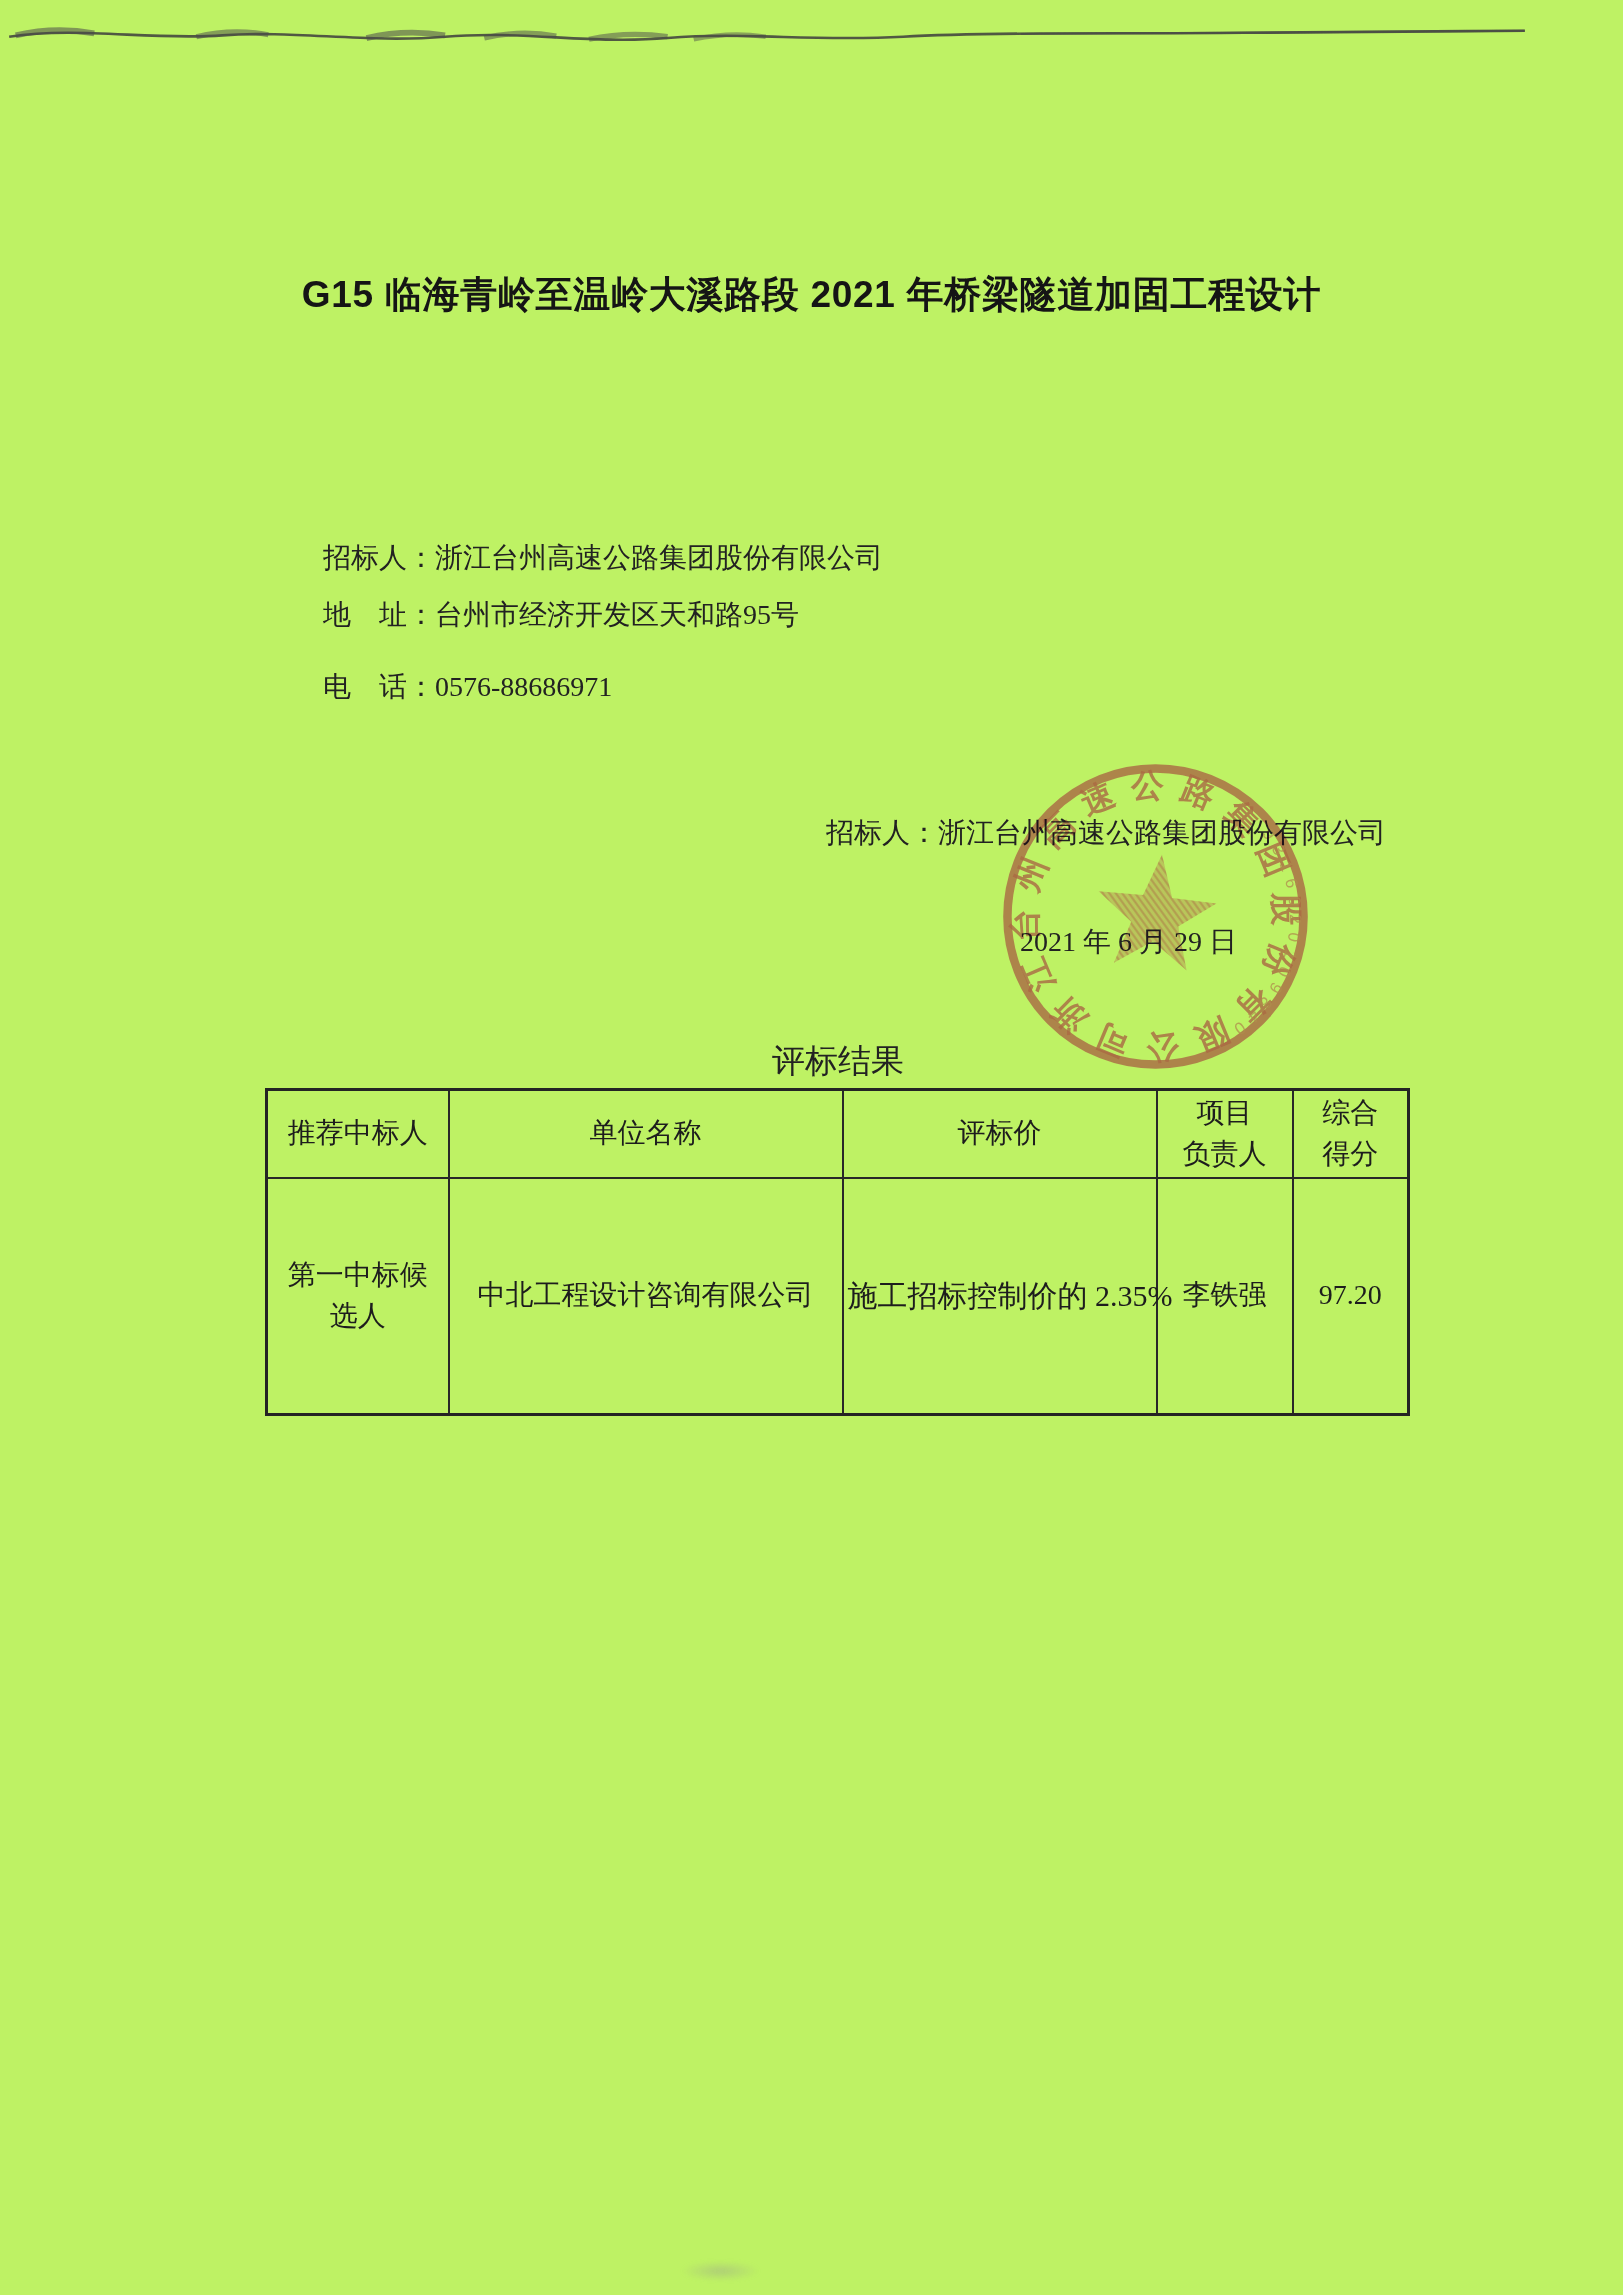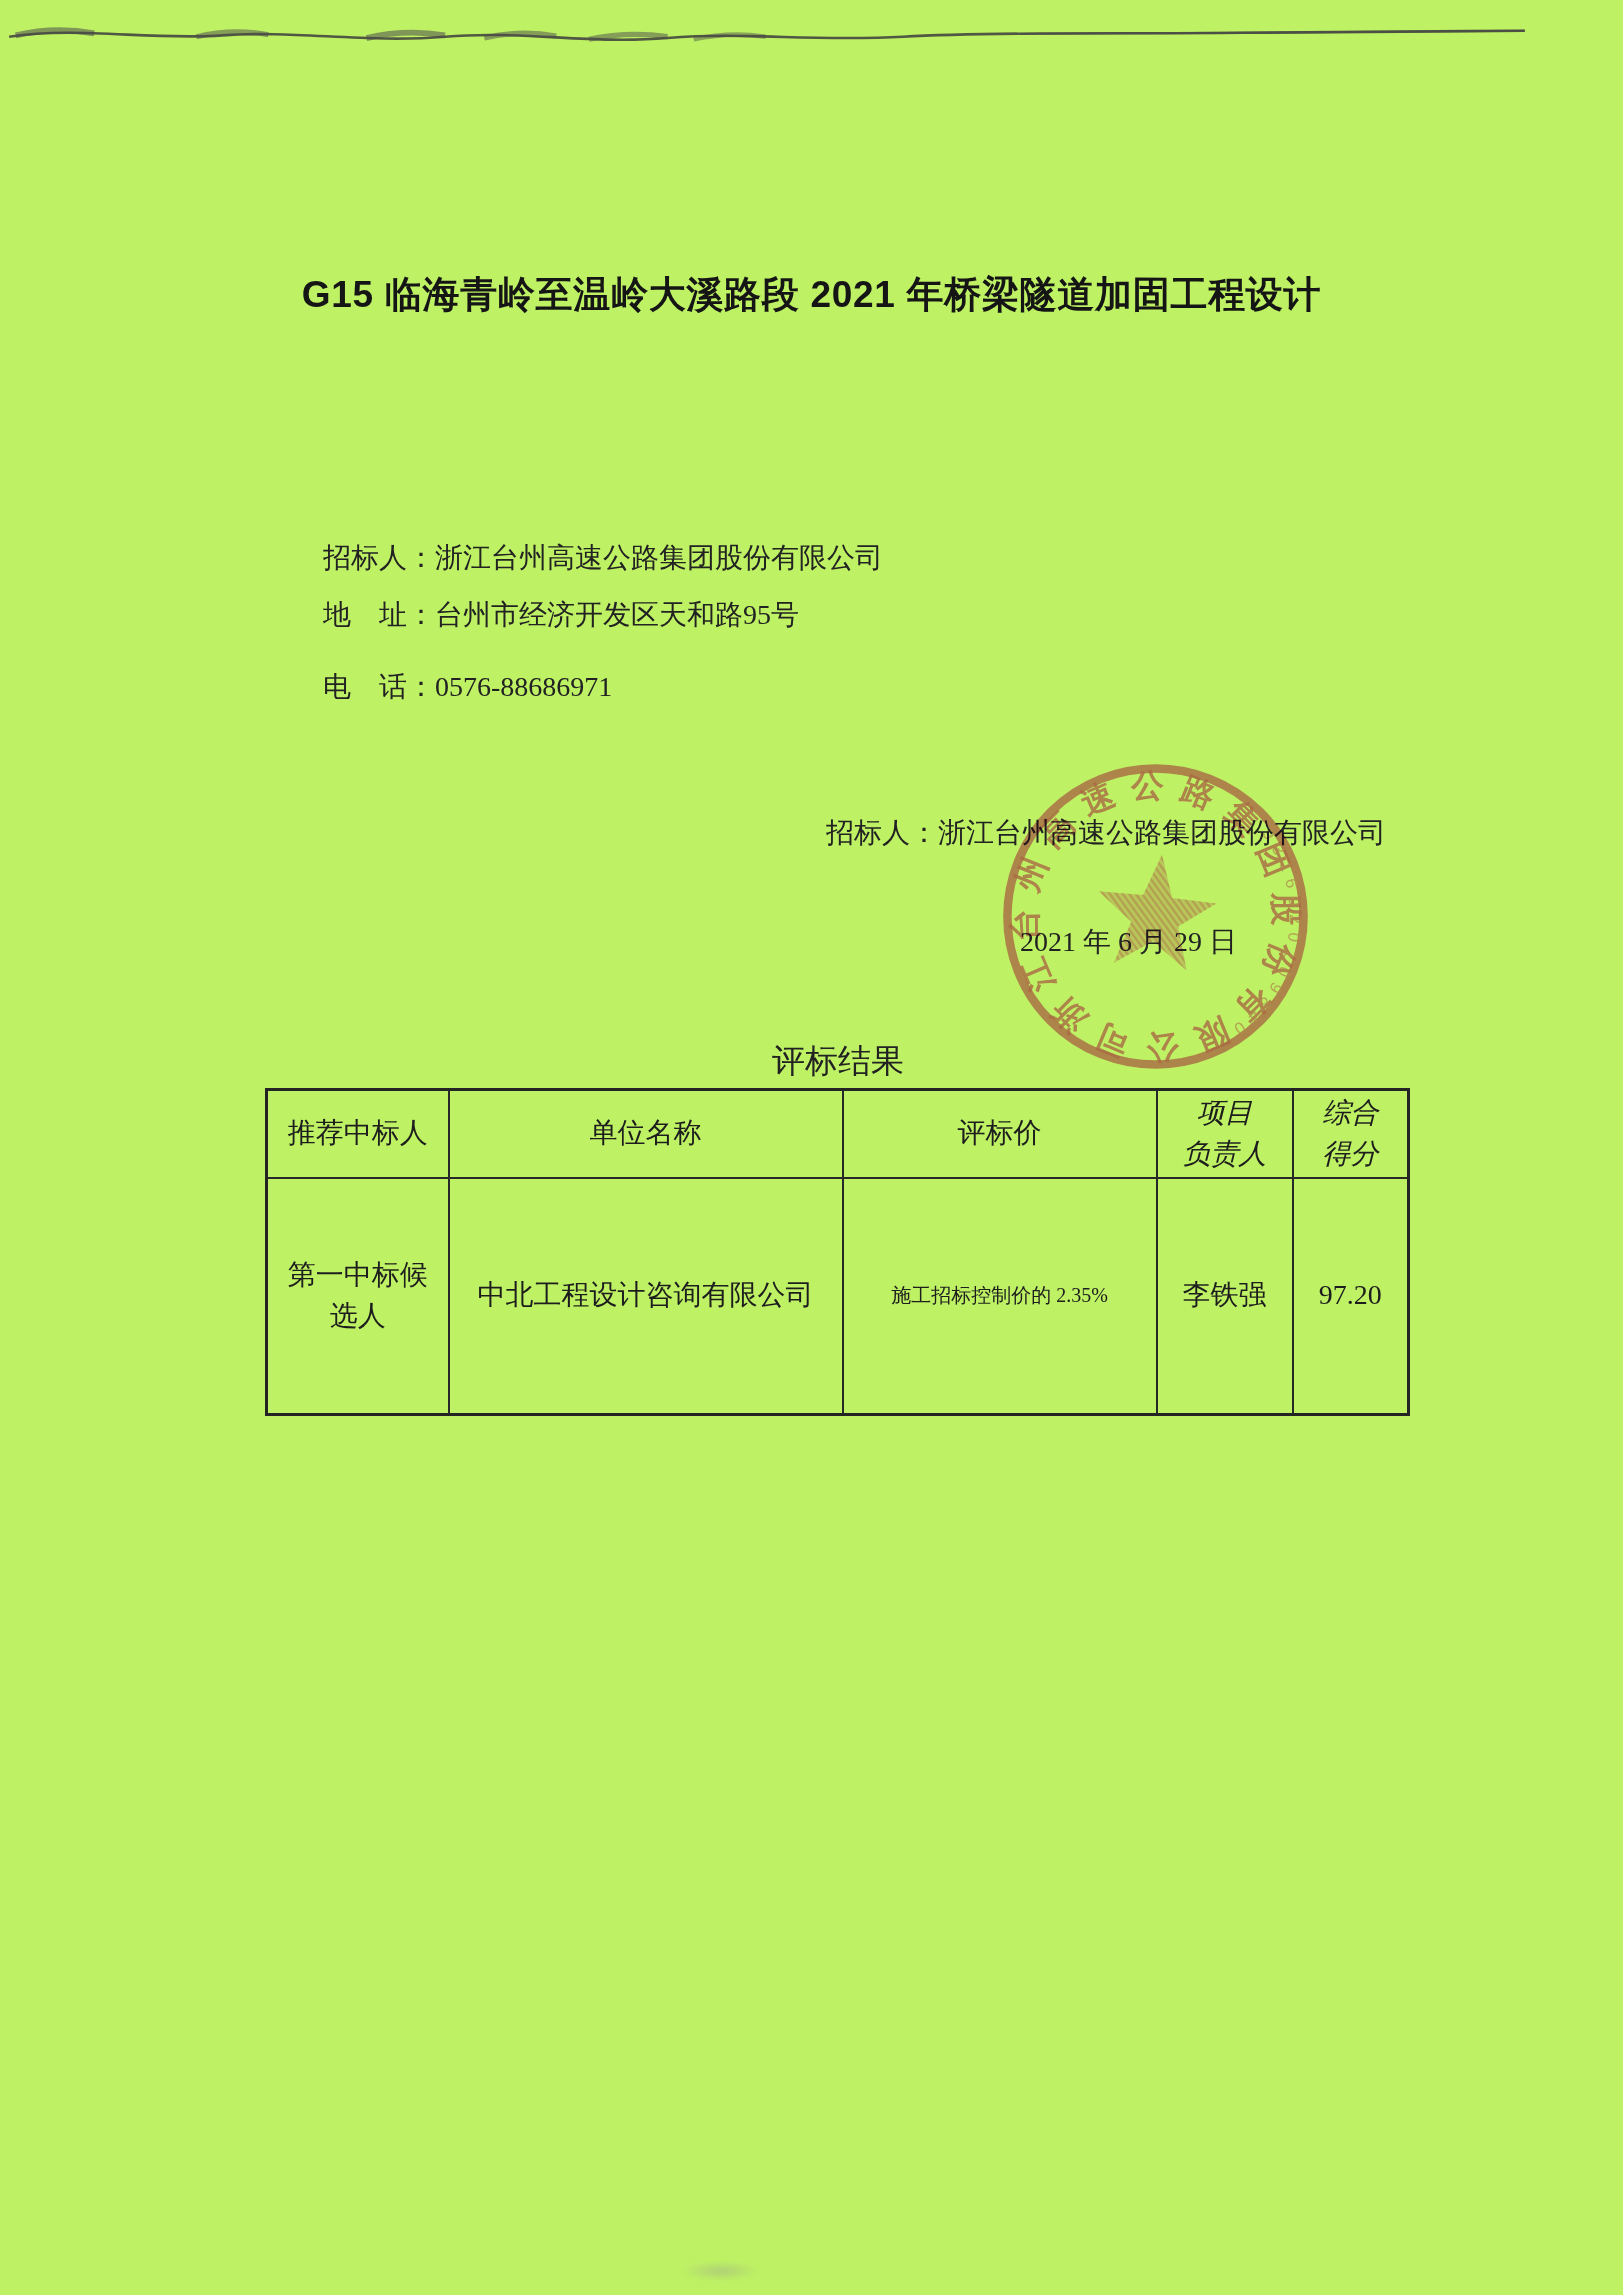--- a/index.html
+++ b/index.html
@@ -50,23 +50,23 @@
   }
   #results-table td,#results-table th{
     border:2px solid #282828;
     text-align:center;vertical-align:middle;
     font-weight:normal;padding:0 3.9px;
     line-height:1.45;
   }
   #results-table{border:3.3px solid #242424;}
   tr.hdr{height:88px;}
   tr.data{height:237px;}
-  .preline{white-space:pre-line;font-style:italic;}
+  .preline{white-space:pre-line;}
   .wrap-narrow{display:inline-block;width:151px;}
-  td.price{white-space:nowrap;font-size:20px;padding:0 1.3px;margin-top:28px;}
+  td.price{white-space:nowrap;font-size:30px;padding:0 1.3px;margin-top:28px;}
   
   #scan-top{left:0;top:0;width:1623px;height:59px;}
   #smudge{
     left:681px;top:2261px;width:79px;height:19.6px;
     background:radial-gradient(ellipse at center,rgba(150,150,150,.38),rgba(150,150,150,0) 70%);
     filter:blur(2px);
   }
 </style>
 </head>
 <body>

